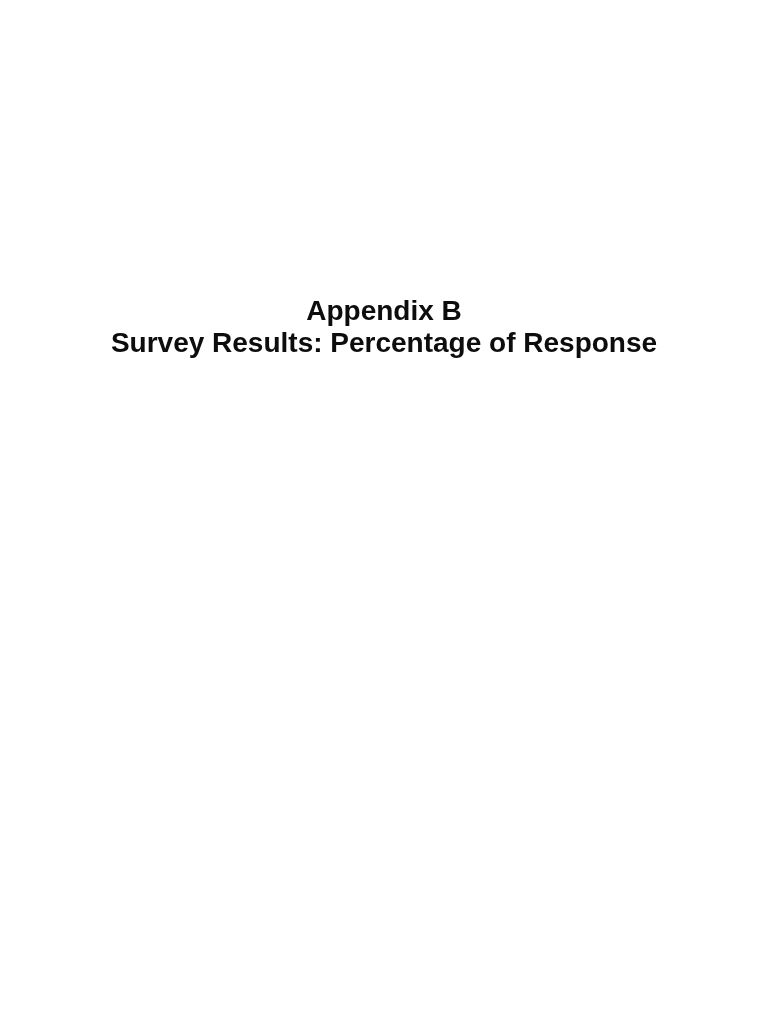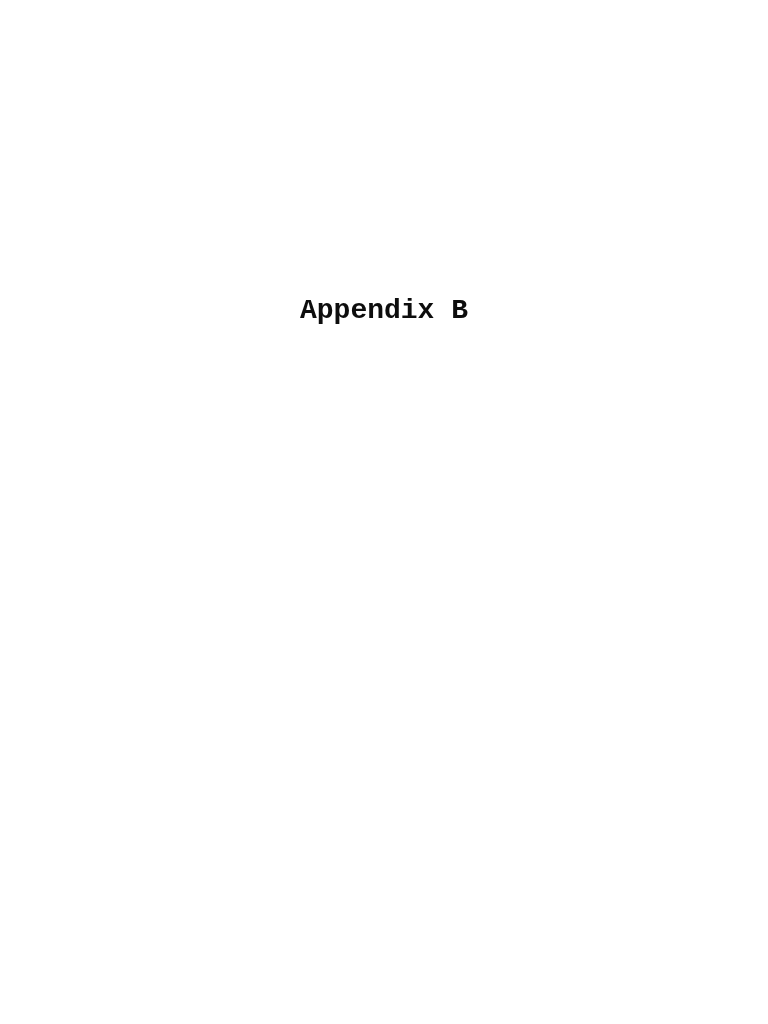--- a/index.html
+++ b/index.html
@@ -15,32 +15,33 @@
     background: #ffffff;
     overflow: hidden;
   }
   .doc-title {
     position: absolute;
     top: 295px;
     left: 0;
     width: 100%;
     margin: 0;
     text-align: center;
-    font-family: Liberation Mono, monospace;
+    font-family: Liberation Sans, sans-serif;
     font-weight: bold;
     font-size: 28px;
     line-height: 32px;
     color: #0d0d0d;
     letter-spacing: 0;
   }
   .doc-title .line {
     display: block;
     white-space: nowrap;
   }
 </style>
 </head>
 <body>
 
 <div class="page">
   <h1 class="doc-title">
     <span class="line">Appendix B</span>
+    <span class="line">Survey Results: Percentage of Response</span>
   </h1>
 </div>
 
 </body></html>

